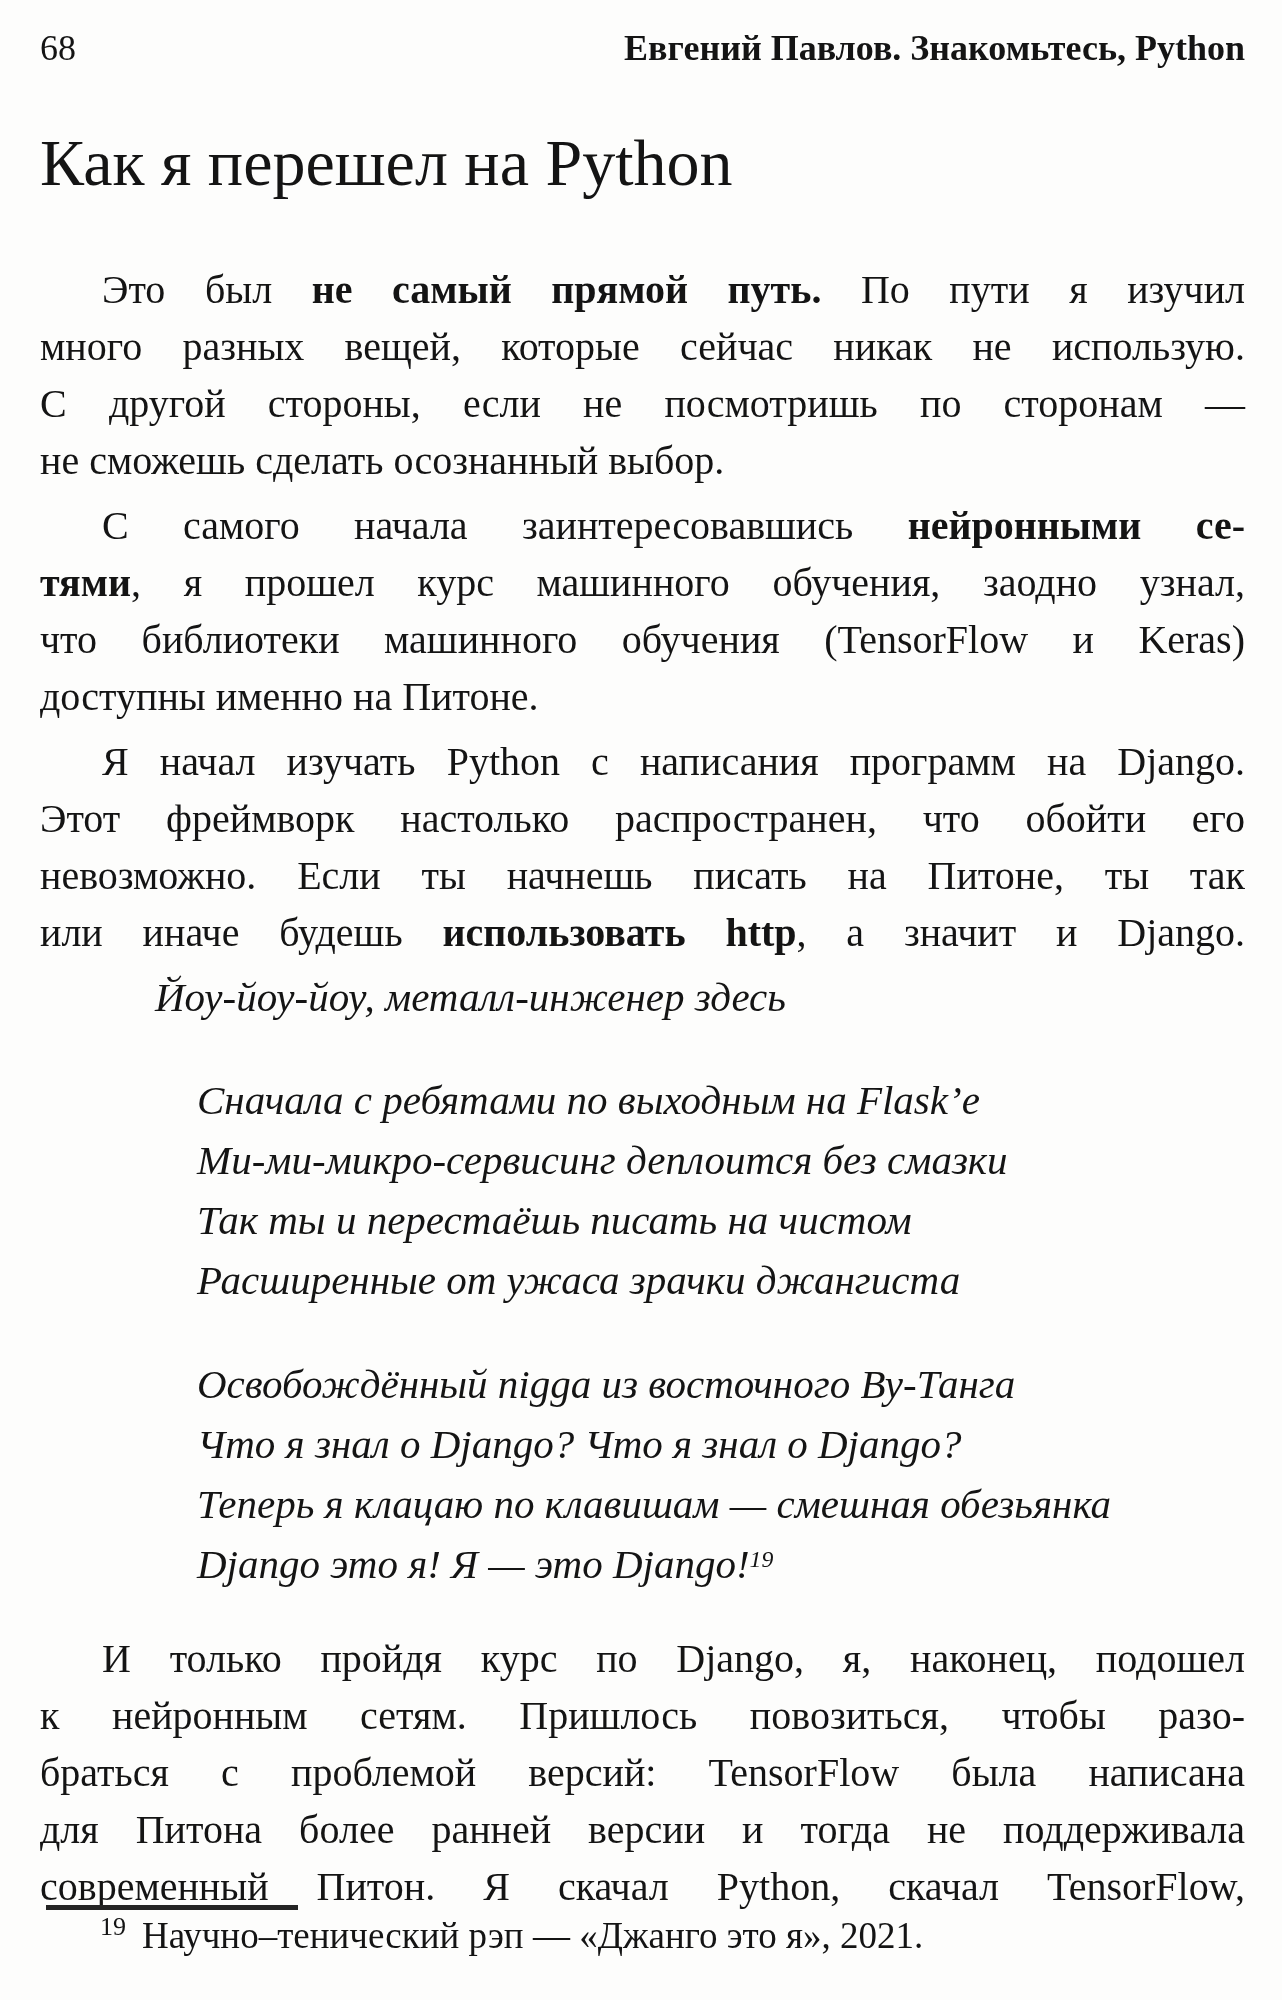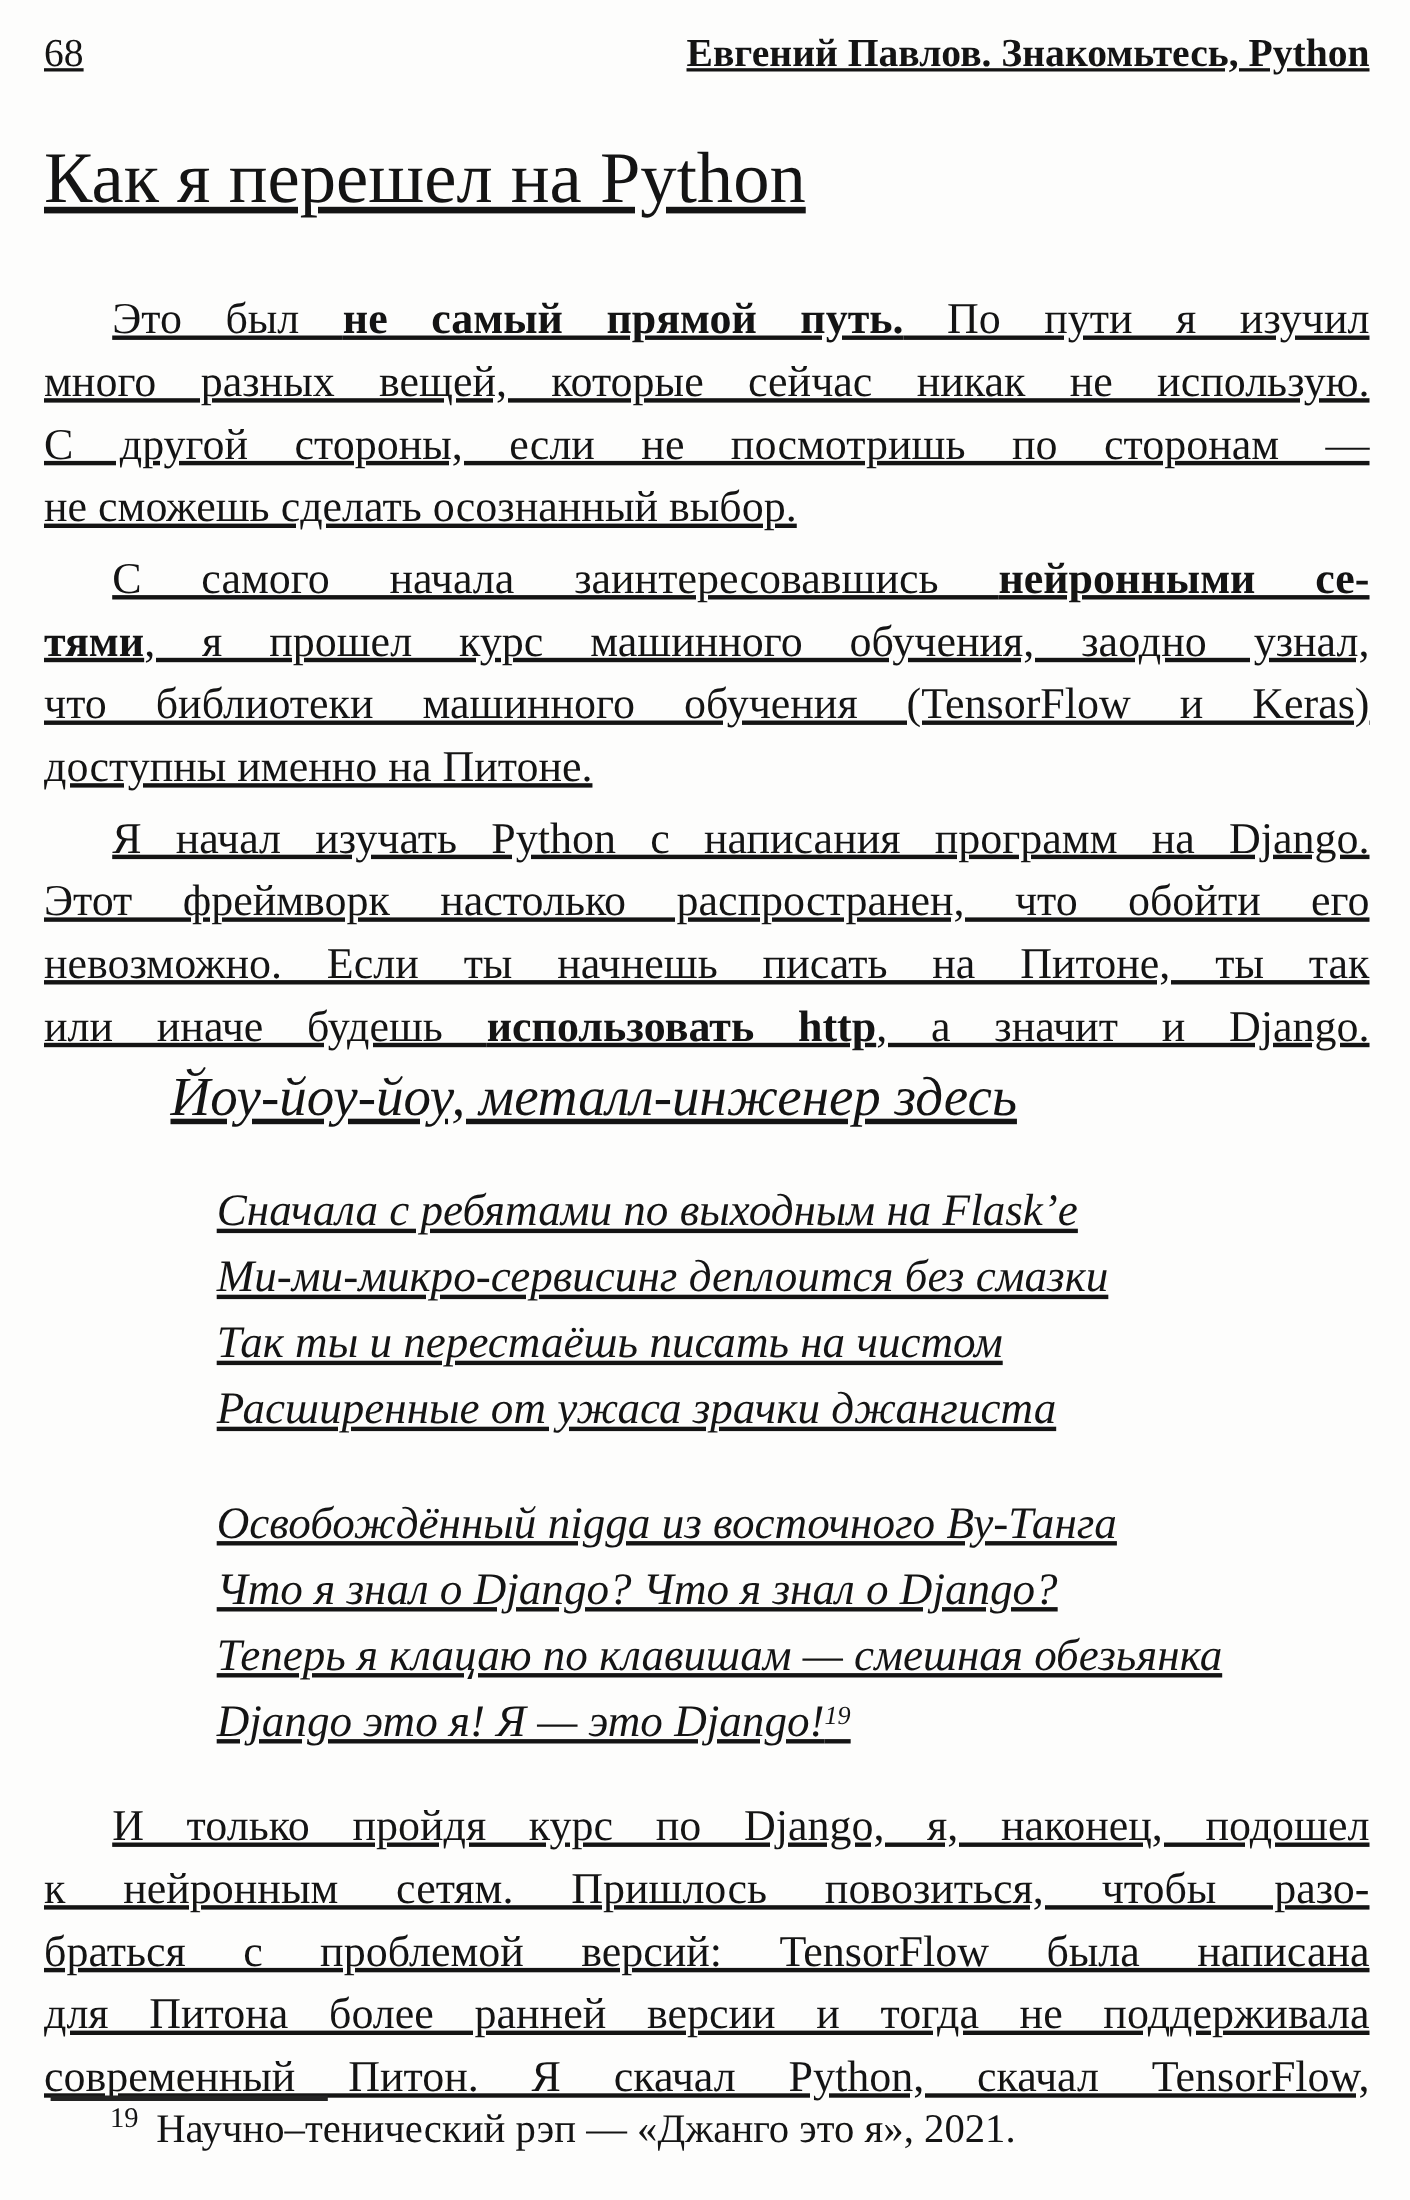--- a/index.html
+++ b/index.html
@@ -6,21 +6,20 @@
   .page {
     position: relative;
     width: 1282px;
     height: 2000px;
     background: #fdfdfc;
     color: #141414;
     font-family: "Liberation Serif", "DejaVu Serif", serif;
     box-sizing: border-box;
     padding: 26px 37px 0 40px;
     overflow: hidden;
-    text-decoration: underline;
   }
 
   
   .running-head {
     display: flex;
     justify-content: space-between;
     align-items: baseline;
     font-size: 36px;
     line-height: 44px;
   }
@@ -47,21 +46,21 @@
     text-align-last: justify;
     white-space: normal;
   }
   .block-paragraph .line.endline { text-align-last: left; }
   .line.indent { padding-left: 62px; }
 
   .block-verse-intro {
     margin-left: 115px;
     font-style: italic;
   }
-  .block-verse-intro .line { font-size: 50px; line-height: 57px; }
+  .block-verse-intro .line { font-size: 41px; line-height: 57px; }
 
   .block-stanza {
     margin: 44px 0 0 157px;
     font-style: italic;
   }
   .block-stanza .line { font-size: 41px; line-height: 60px; }
   .block-stanza + .block-paragraph { margin-top: 30px; }
 
   .b { font-weight: 700; }
   .sup {

